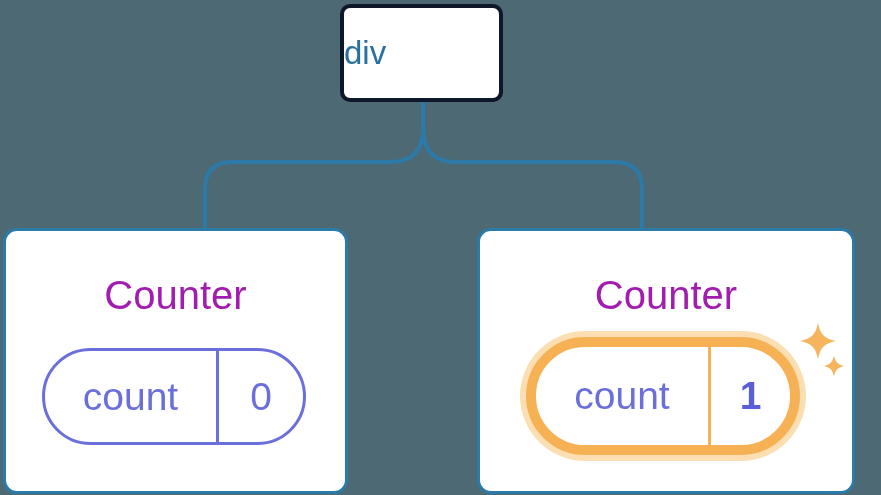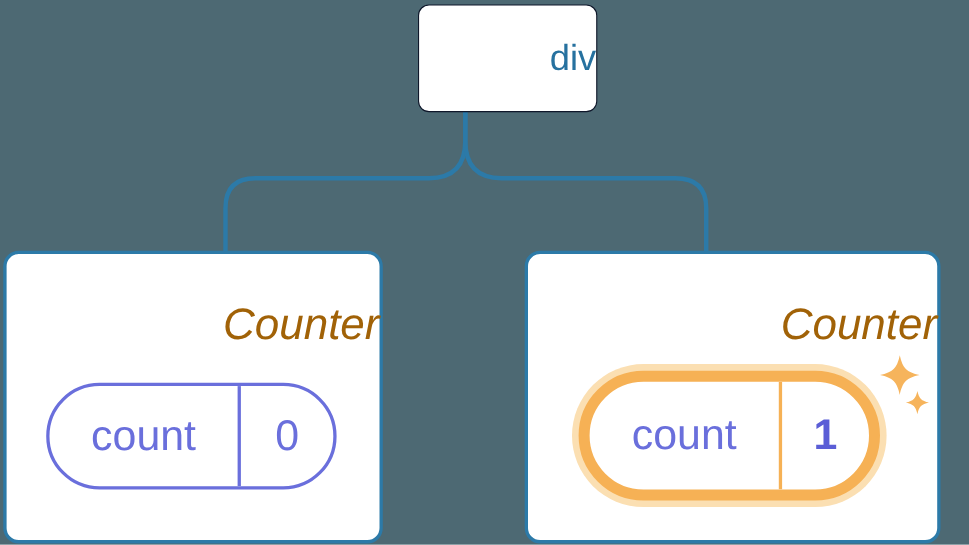--- a/index.html
+++ b/index.html
@@ -25,52 +25,50 @@
     stroke-width: 4;
     fill: none;
   }
   
   .root-node {
     position: absolute;
     left: 340px; top: 4px;
     width: 163px; height: 98px;
     box-sizing: border-box;
     background: #FFFFFF;
-    border: 1px solid #0f172a;
+    border: 4px solid #0f172a;
     border-radius: 10px;
     display: flex;
     align-items: center;
-    justify-content: flex-end;
+    justify-content: flex-start;
     font-size: 33px;
     font-weight: 500;
     color: #26719F;
-    margin-left: 40px;
   }
   
   .card {
     position: absolute;
     top: 228px;
     height: 266px;
     box-sizing: border-box;
     background: #FFFFFF;
     border: 3px solid #2C7AA8;
     border-radius: 14px;
   }
   .card-left  { left: 3px;   width: 345px; }
   .card-right { left: 477px; width: 378px; }
   .card-title {
     position: absolute;
     left: 0; top: 40px;
     width: 100%;
-    text-align: right;
+    text-align: center;
     font-size: 40px;
     line-height: 48px;
     font-weight: 500;
-    color: #a16207;
-    font-style: italic;
+    color: #a21caf;
   }
   
   .state-pill {
     position: absolute;
     left: 36px; top: 117px;
     width: 264px; height: 97px;
     box-sizing: border-box;
     border: 3px solid #6A6FDC;
     border-radius: 999px;
     display: flex;

